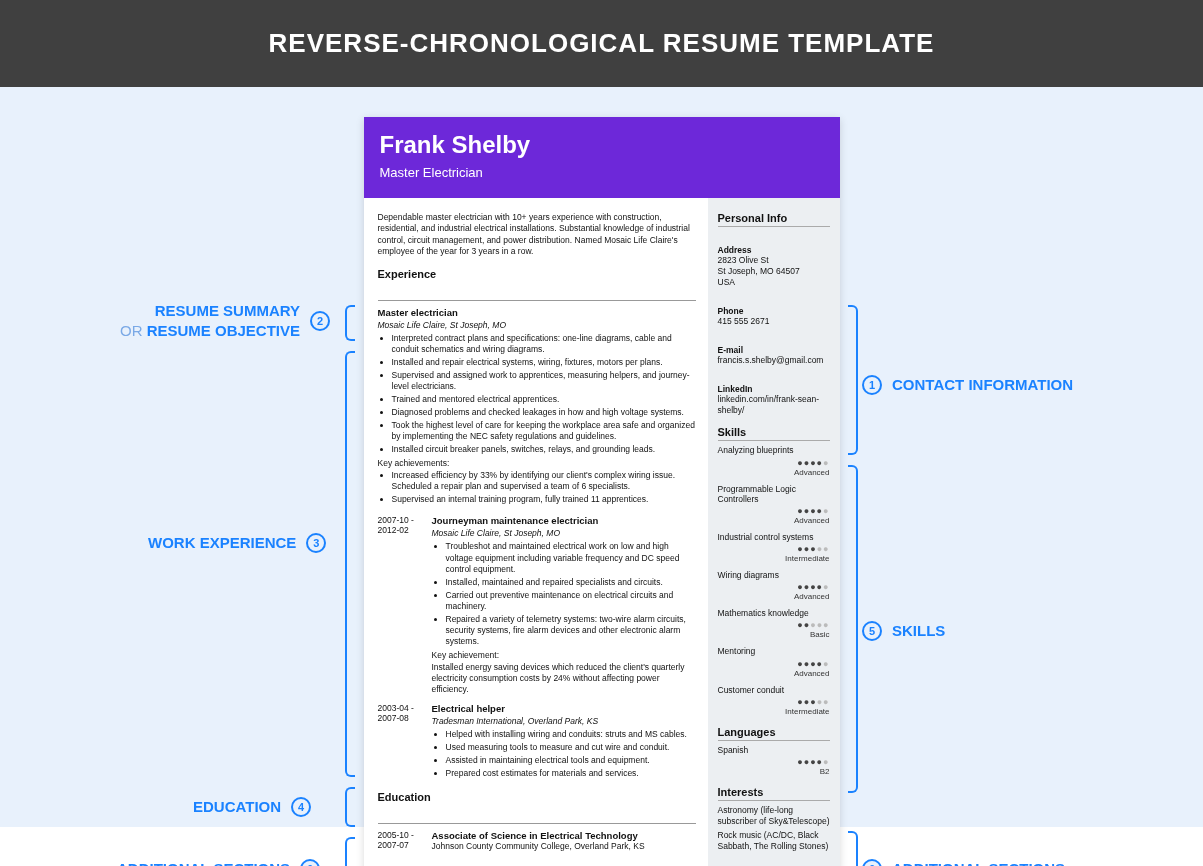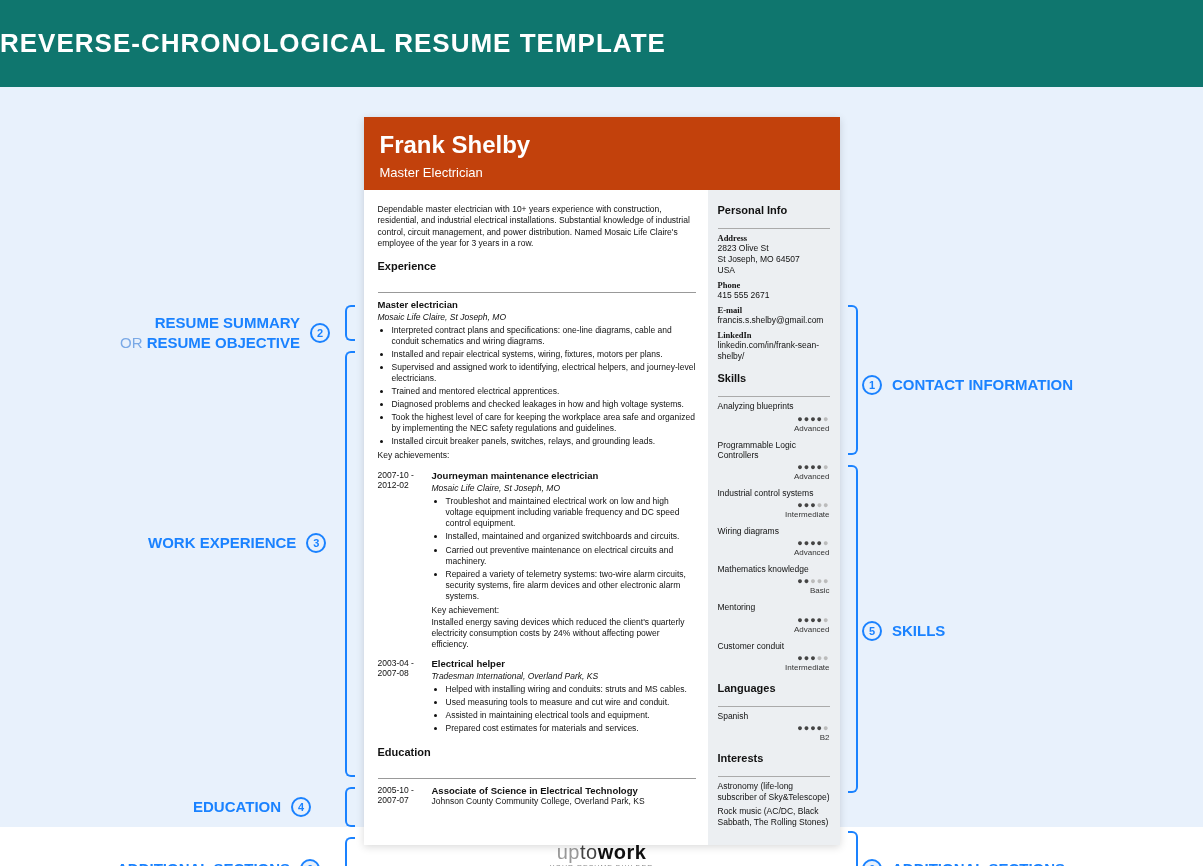--- a/index.html
+++ b/index.html
@@ -1,38 +1,38 @@
 <!DOCTYPE html>
 <html><head>
 <meta charset="utf-8">
 <style>
 * { margin: 0; padding: 0; box-sizing: border-box; }
 body { font-family: Arial, Helvetica, sans-serif; background: #fff; }
 .page { width: 1203px; height: 866px; margin: 0 auto; background: #fff; }
-.banner { background: #0f766e; color: #fff; text-align: left; padding: 28px 0; font-weight: 700; font-size: 26px; letter-spacing: 1px; }
+.banner { background: #404040; color: #fff; text-align: center; padding: 28px 0; font-weight: 700; font-size: 26px; letter-spacing: 1px; }
 .canvas { background: #e8f1fc; height: 740px; position: relative; padding-top: 30px; }
 .resume { width: 476px; margin: 0 auto; background: #fff; box-shadow: 0 2px 8px rgba(0,0,0,0.15); }
-.resume-header { background: #c2410c; color: #fff; padding: 14px 16px 10px; }
+.resume-header { background: #6d28d9; color: #fff; padding: 14px 16px 18px; }
 .resume-header .name { font-size: 24px; font-weight: 700; }
 .resume-header .title { font-size: 13px; margin-top: 6px; }
 .resume-body { display: flex; }
 .main-col { flex: 1; padding: 14px 12px 14px 14px; font-size: 8.5px; color: #111; }
 .side-col { width: 132px; background: #eceff2; padding: 14px 10px; font-size: 8.5px; color: #111; }
 .summary { line-height: 1.35; }
 .section-h { font-weight: 700; font-size: 11px; border-bottom: 1px solid #999; padding-bottom: 20px; margin: 10px 0 6px; }
-.side-h { font-weight: 700; font-size: 11px; border-bottom: 1px solid #aaa; padding-bottom: 12px; margin-bottom: 4px; }
+.side-h { font-weight: 700; font-size: 11px; border-bottom: 1px solid #aaa; padding-bottom: 2px; margin-bottom: 4px; }
 .side-h + .side-h, .side-block + .side-h { margin-top: 10px; }
 .job { display: flex; gap: 10px; margin-bottom: 8px; }
 .job-date { width: 44px; flex-shrink: 0; }
 .job-title { font-weight: 700; font-size: 9.5px; }
 .job-loc { font-style: italic; margin: 2px 0 3px; }
 .job ul { list-style: disc; padding-left: 14px; }
 .job li { margin-bottom: 2px; line-height: 1.3; }
 .key { margin: 3px 0 2px; }
-.pi-label { font-weight: 700; margin-top: 4px; font-family: Liberation Serif, serif; }
+.pi-label { font-weight: 700; margin-top: 18px; }
 .pi-val { line-height: 1.3; }
 .skill { margin-bottom: 7px; }
 .skill-name { line-height: 1.2; }
 .dots { text-align: right; font-size: 9px; letter-spacing: 1px; color: #444; margin-top: 2px; }
 .dots .off { color: #bbb; }
 .level { text-align: right; font-size: 8px; color: #333; }
 .interest-line { line-height: 1.3; margin-bottom: 3px; }
 
 
 .ann { position: absolute; display: flex; align-items: center; gap: 10px; }
@@ -71,37 +71,41 @@
 
           <div class="section-h">Experience</div>
           <div id="jobs">
               <div class="job">
                 <div style="flex:1">
                   <div class="job-title">Master electrician</div>
                   <div class="job-loc">Mosaic Life Claire, St Joseph, MO</div>
                   <ul>
                     <li>Interpreted contract plans and specifications: one-line diagrams, cable and conduit schematics and wiring diagrams.</li>
                     <li>Installed and repair electrical systems, wiring, fixtures, motors per plans.</li>
-                    <li>Supervised and assigned work to identifying, electrical helpers, and journey-level electricians.</li>
+                    <li>Supervised and assigned work to apprentices, measuring helpers, and journey-level electricians.</li>
                     <li>Trained and mentored electrical apprentices.</li>
                     <li>Diagnosed problems and checked leakages in how and high voltage systems.</li>
                     <li>Took the highest level of care for keeping the workplace area safe and organized by implementing the NEC safety regulations and guidelines.</li>
                     <li>Installed circuit breaker panels, switches, relays, and grounding leads.</li>
                   </ul>
                   <div class="key">Key achievements:</div>
+                  <ul>
+                    <li>Increased efficiency by 33% by identifying our client's complex wiring issue. Scheduled a repair plan and supervised a team of 6 specialists.</li>
+                    <li>Supervised an internal training program, fully trained 11 apprentices.</li>
+                  </ul>
                 </div>
               </div>
               <div class="job">
                 <div class="job-date">2007-10 - 2012-02</div>
                 <div style="flex:1">
                   <div class="job-title">Journeyman maintenance electrician</div>
                   <div class="job-loc">Mosaic Life Claire, St Joseph, MO</div>
                   <ul>
                     <li>Troubleshot and maintained electrical work on low and high voltage equipment including variable frequency and DC speed control equipment.</li>
-                    <li>Installed, maintained and organized switchboards and circuits.</li>
+                    <li>Installed, maintained and repaired specialists and circuits.</li>
                     <li>Carried out preventive maintenance on electrical circuits and machinery.</li>
                     <li>Repaired a variety of telemetry systems: two-wire alarm circuits, security systems, fire alarm devices and other electronic alarm systems.</li>
                   </ul>
                   <div class="key">Key achievement:</div>
                   <div style="line-height:1.3">Installed energy saving devices which reduced the client's quarterly electricity consumption costs by 24% without affecting power efficiency.</div>
                 </div>
               </div>
               <div class="job">
                 <div class="job-date">2003-04 - 2007-08</div>
                 <div style="flex:1">
@@ -196,21 +200,21 @@
           <div class="side-h">Interests</div>
           <div class="side-block" id="interests">
               <div class="interest-line">Astronomy (life-long subscriber of Sky&amp;Telescope)</div>
               <div class="interest-line">Rock music (AC/DC, Black Sabbath, The Rolling Stones)</div>
             </div>
         </div>
       </div>
     </div>
 
     <div class="bracket-left" style="position:absolute; left:345px; top:218px; width:10px; height:36px;"></div>
-    <div class="ann ann-left" style="left:120px; top:226px;">
+    <div class="ann ann-left" style="left:120px; top:214px;">
       <div class="ann-label">
         <span>RESUME SUMMARY</span><br>
         <span class="or">OR</span>
         <span>RESUME OBJECTIVE</span>
       </div>
       <div class="ann-num">2</div>
     </div>
 
     <div class="bracket-left" style="position:absolute; left:345px; top:264px; width:10px; height:426px;"></div>
     <div class="ann ann-left" style="left:148px; top:446px;">

